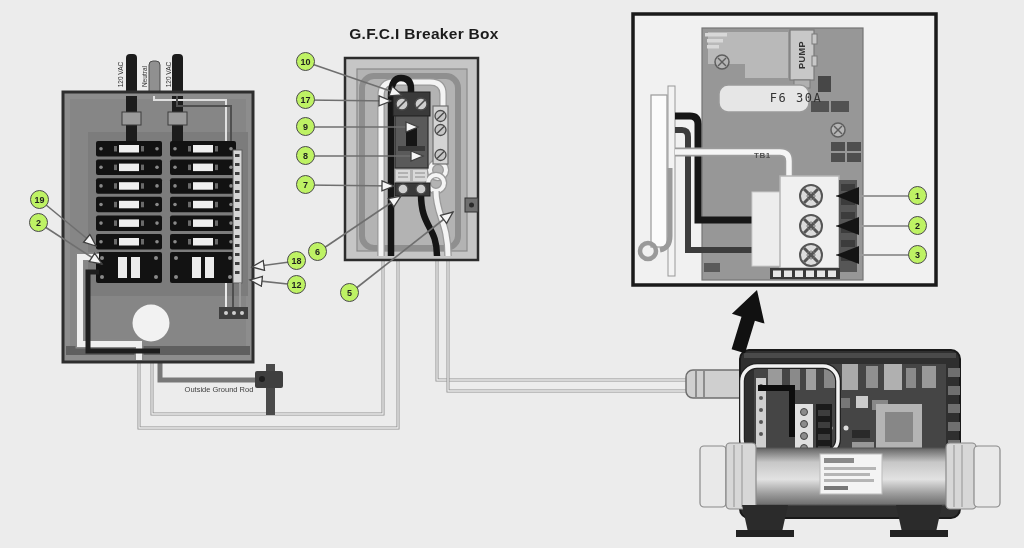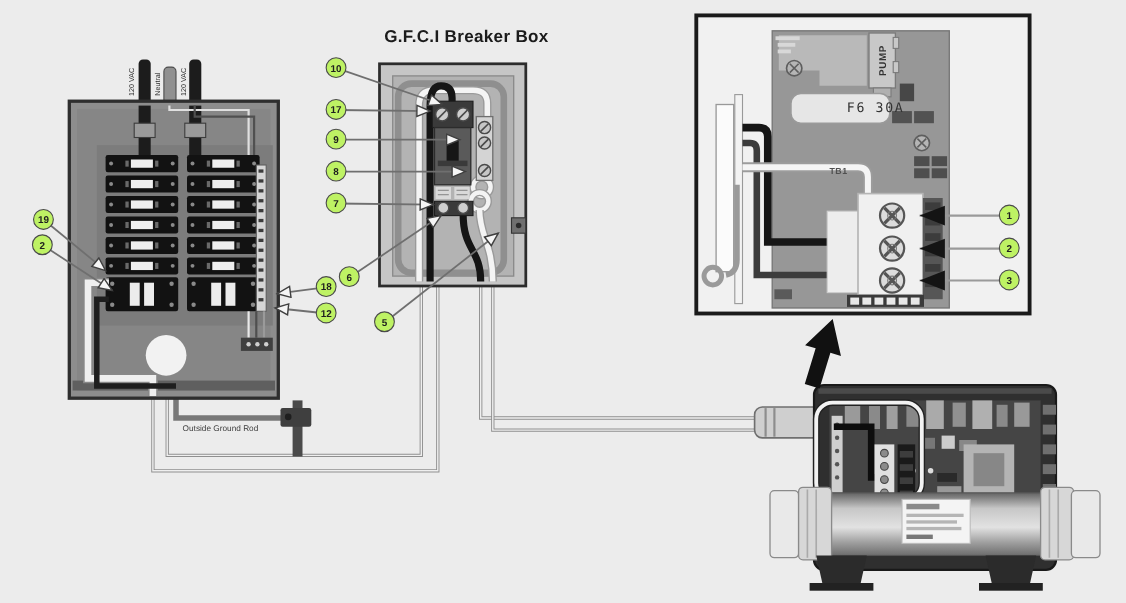--- a/index.html
+++ b/index.html
@@ -3,21 +3,21 @@
 <meta charset="utf-8">
 <style>
   html,body{margin:0;padding:0;background:#ececec;}
   .canvas{position:relative;width:1024px;height:548px;background:#ececec;overflow:hidden;
           font-family:"Liberation Sans",sans-serif;}
   svg{position:absolute;left:0;top:0;}
   .t{position:absolute;z-index:6;}
   .title{font-weight:bold;font-size:15.5px;color:#1b1b1b;letter-spacing:.3px;text-align:center;}
   .wlabel{font-size:6.5px;color:#2d2d2d;white-space:nowrap;text-align:center;
           transform:rotate(-90deg);transform-origin:center;}
-  .small{font-size:7.5px;color:#3e3e3e;text-align:left;}
+  .small{font-size:7.5px;color:#3e3e3e;text-align:center;}
   .fuse{font-family:"DejaVu Sans Mono",monospace;font-size:12px;color:#333;
         letter-spacing:1.5px;text-align:center;padding-left:32px;}
   .pump{font-size:9px;font-weight:bold;color:#333;letter-spacing:.5px;text-align:center;
         transform:rotate(-90deg);transform-origin:center;}
   .tb1{font-size:8px;color:#4f4f4f;letter-spacing:.5px;font-weight:bold;}
   .callout{position:absolute;width:17px;height:17px;border-radius:50%;background:#bef264;
            border:1.6px solid #4a4a4a;color:#1f1f1f;z-index:7;
            font:bold 9px "Liberation Sans",sans-serif;
            display:flex;align-items:center;justify-content:center;}
 </style>

